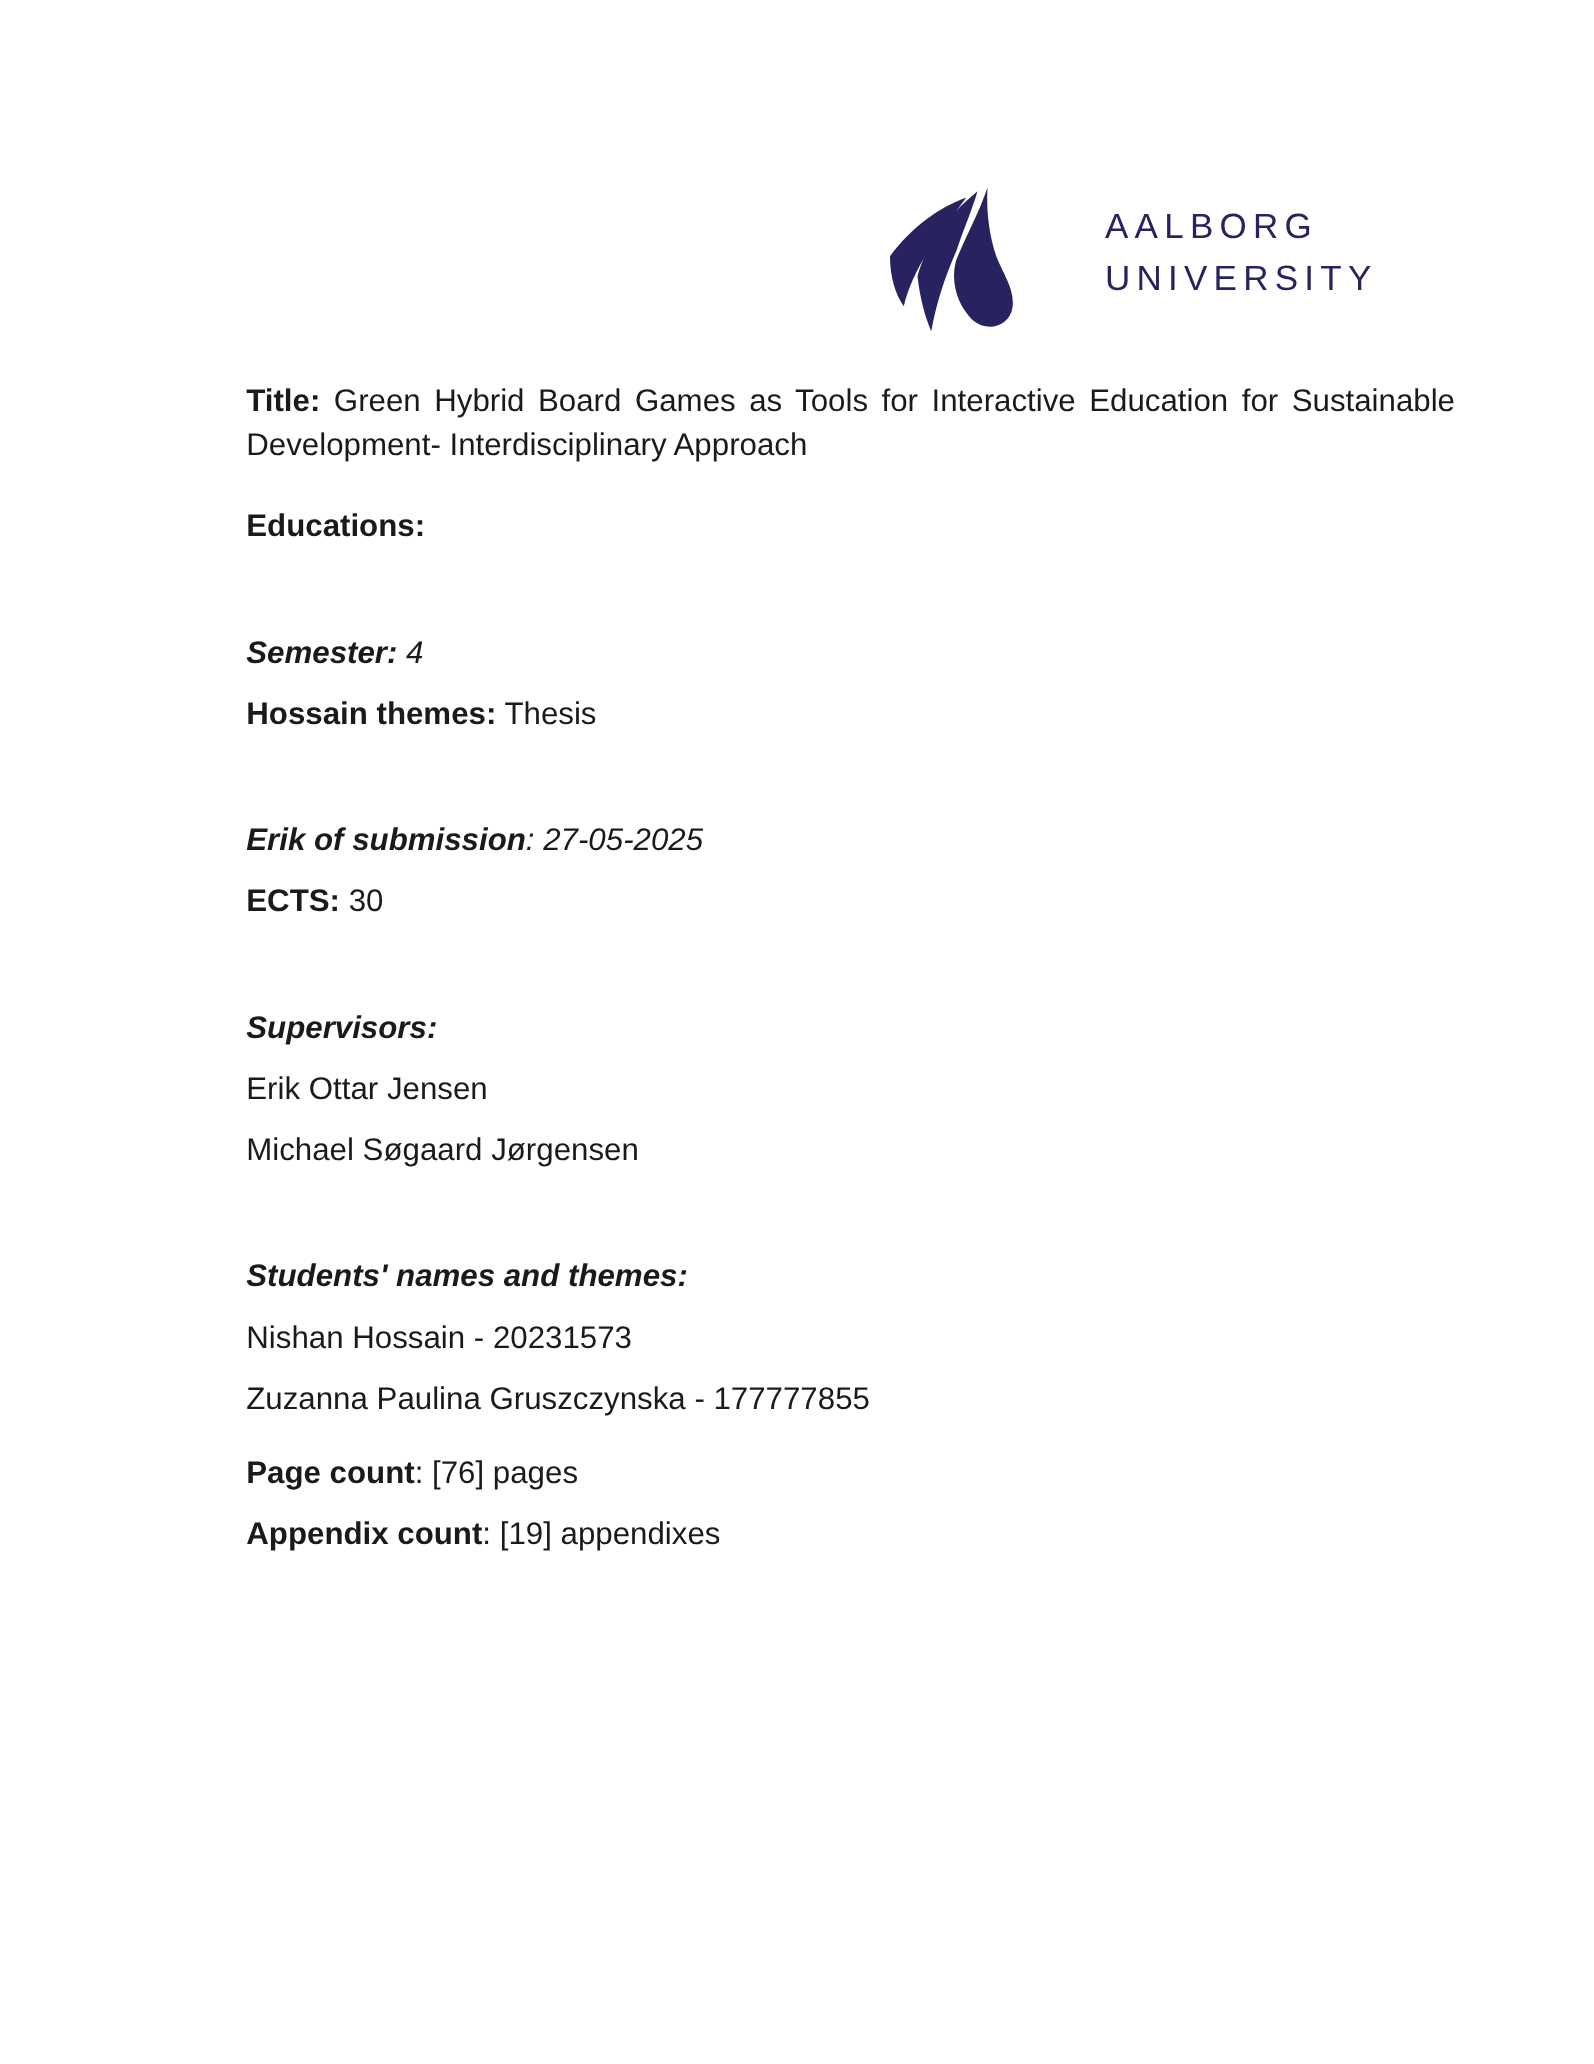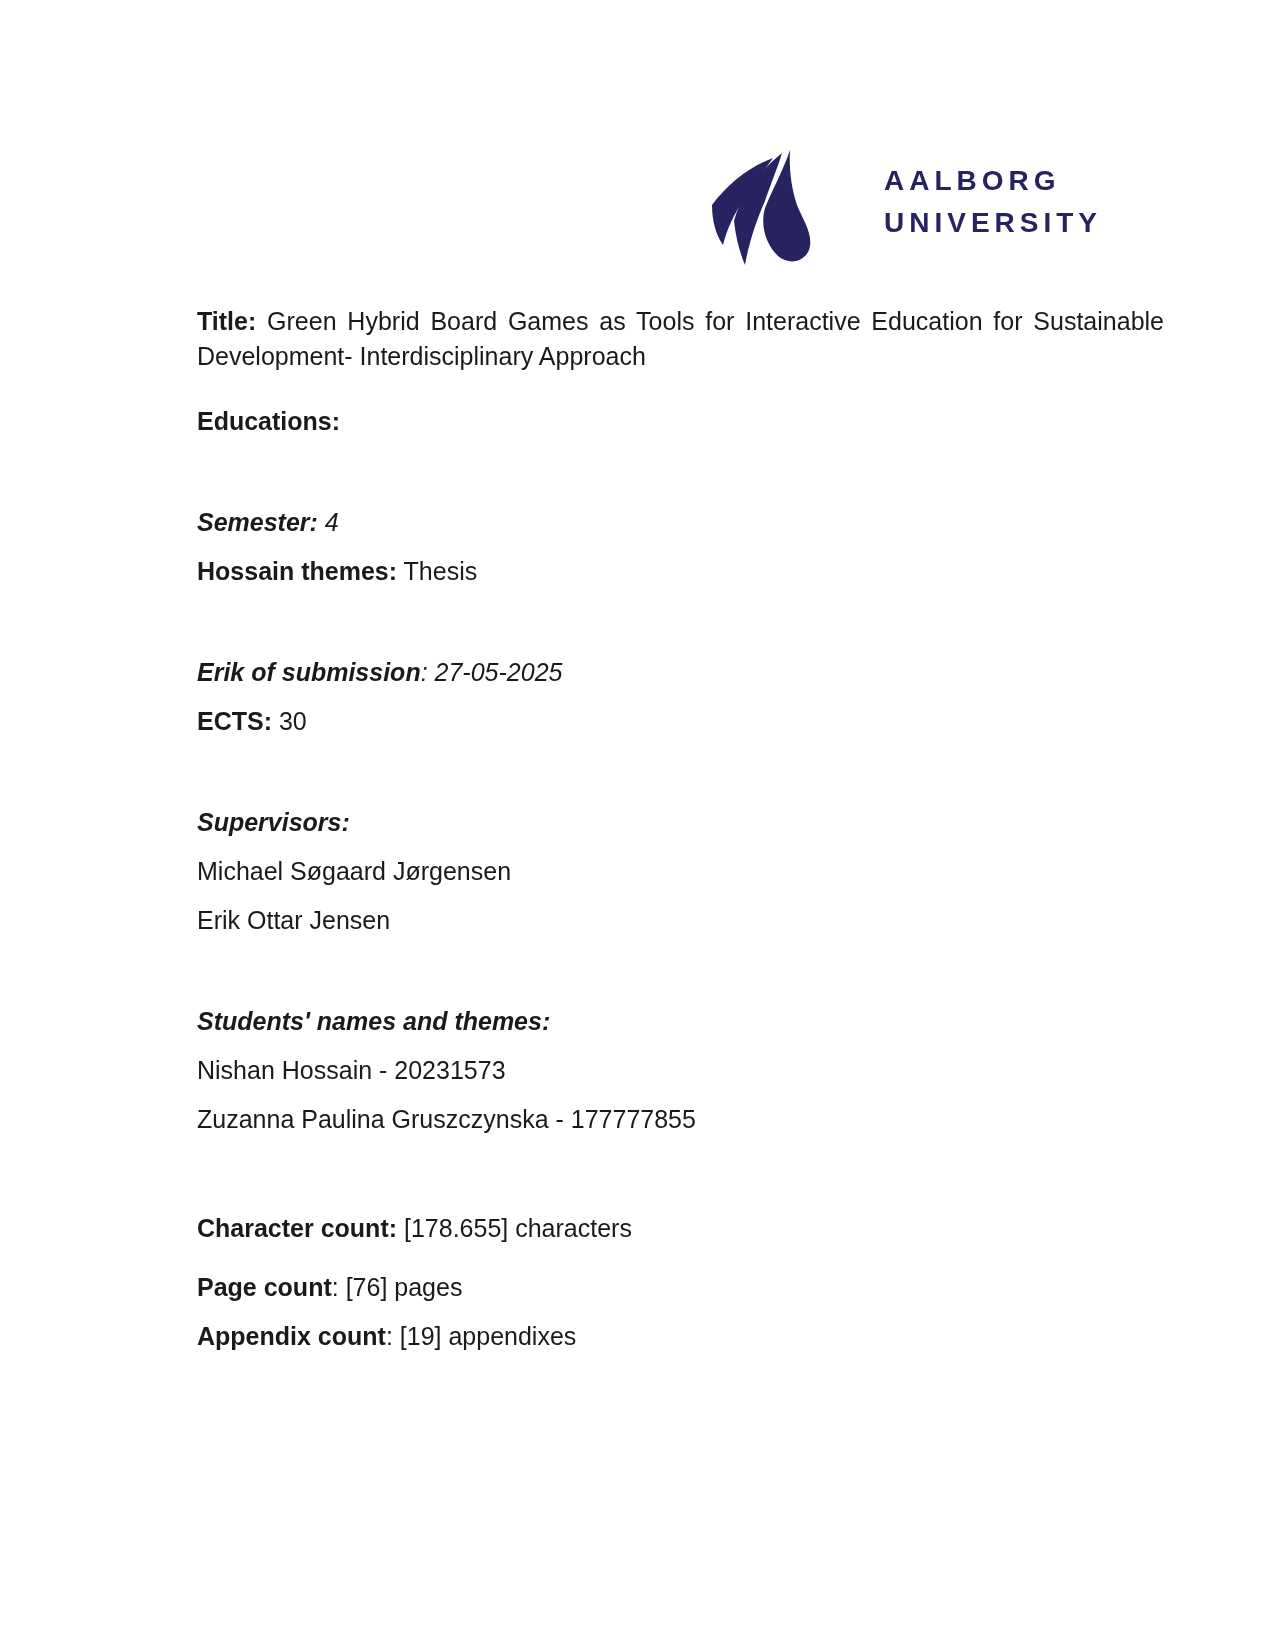--- a/index.html
+++ b/index.html
@@ -26,21 +26,21 @@
   }
   .swoosh {
     width: 112px;
     height: 120px;
     flex: 0 0 auto;
   }
   .brand {
     margin-left: 66px;
     margin-top: 12px;
     font-size: 28px;
-    font-weight: bold;
+    font-weight: normal;
     letter-spacing: 5px;
     line-height: 42px;
     color: #272361;
     white-space: nowrap;
   }
   .brand span { display: block; }
   
   .content {
     position: absolute;
     top: 0;
@@ -90,25 +90,24 @@
 
     <p class="m-edu"><b>Educations:</b></p>
 
     <p class="m-sec"><b>Semester:</b><span> 4</span></p>
     <p class="m-std"><b>Hossain themes:</b><span> Thesis</span></p>
 
     <p class="m-sec"><b>Erik of submission</b><span>: 27-05-2025</span></p>
     <p class="m-std"><b>ECTS:</b><span> 30</span></p>
 
     <p class="m-sec"><b>Supervisors:</b></p>
+    <p class="m-std"><span>Erik Ottar Jensen</span></p>
     <p class="m-std"><span>Michael Søgaard Jørgensen</span></p>
-    <p class="m-std"><span>Erik Ottar Jensen</span></p>
 
     <p class="m-sec"><b>Students' names and themes:</b></p>
     <p class="m-std"><span>Nishan Hossain - 20231573</span></p>
     <p class="m-std"><span>Zuzanna Paulina Gruszczynska - 177777855</span></p>
 
-    <p class="m-char"><b>Character count:</b><span> [178.655] characters</span></p>
     <p class="m-page"><b>Page count</b><span>: [76] pages</span></p>
     <p class="m-std"><b>Appendix count</b><span>: [19] appendixes</span></p>
 
   </div>
 </div>
 
 </body></html>

